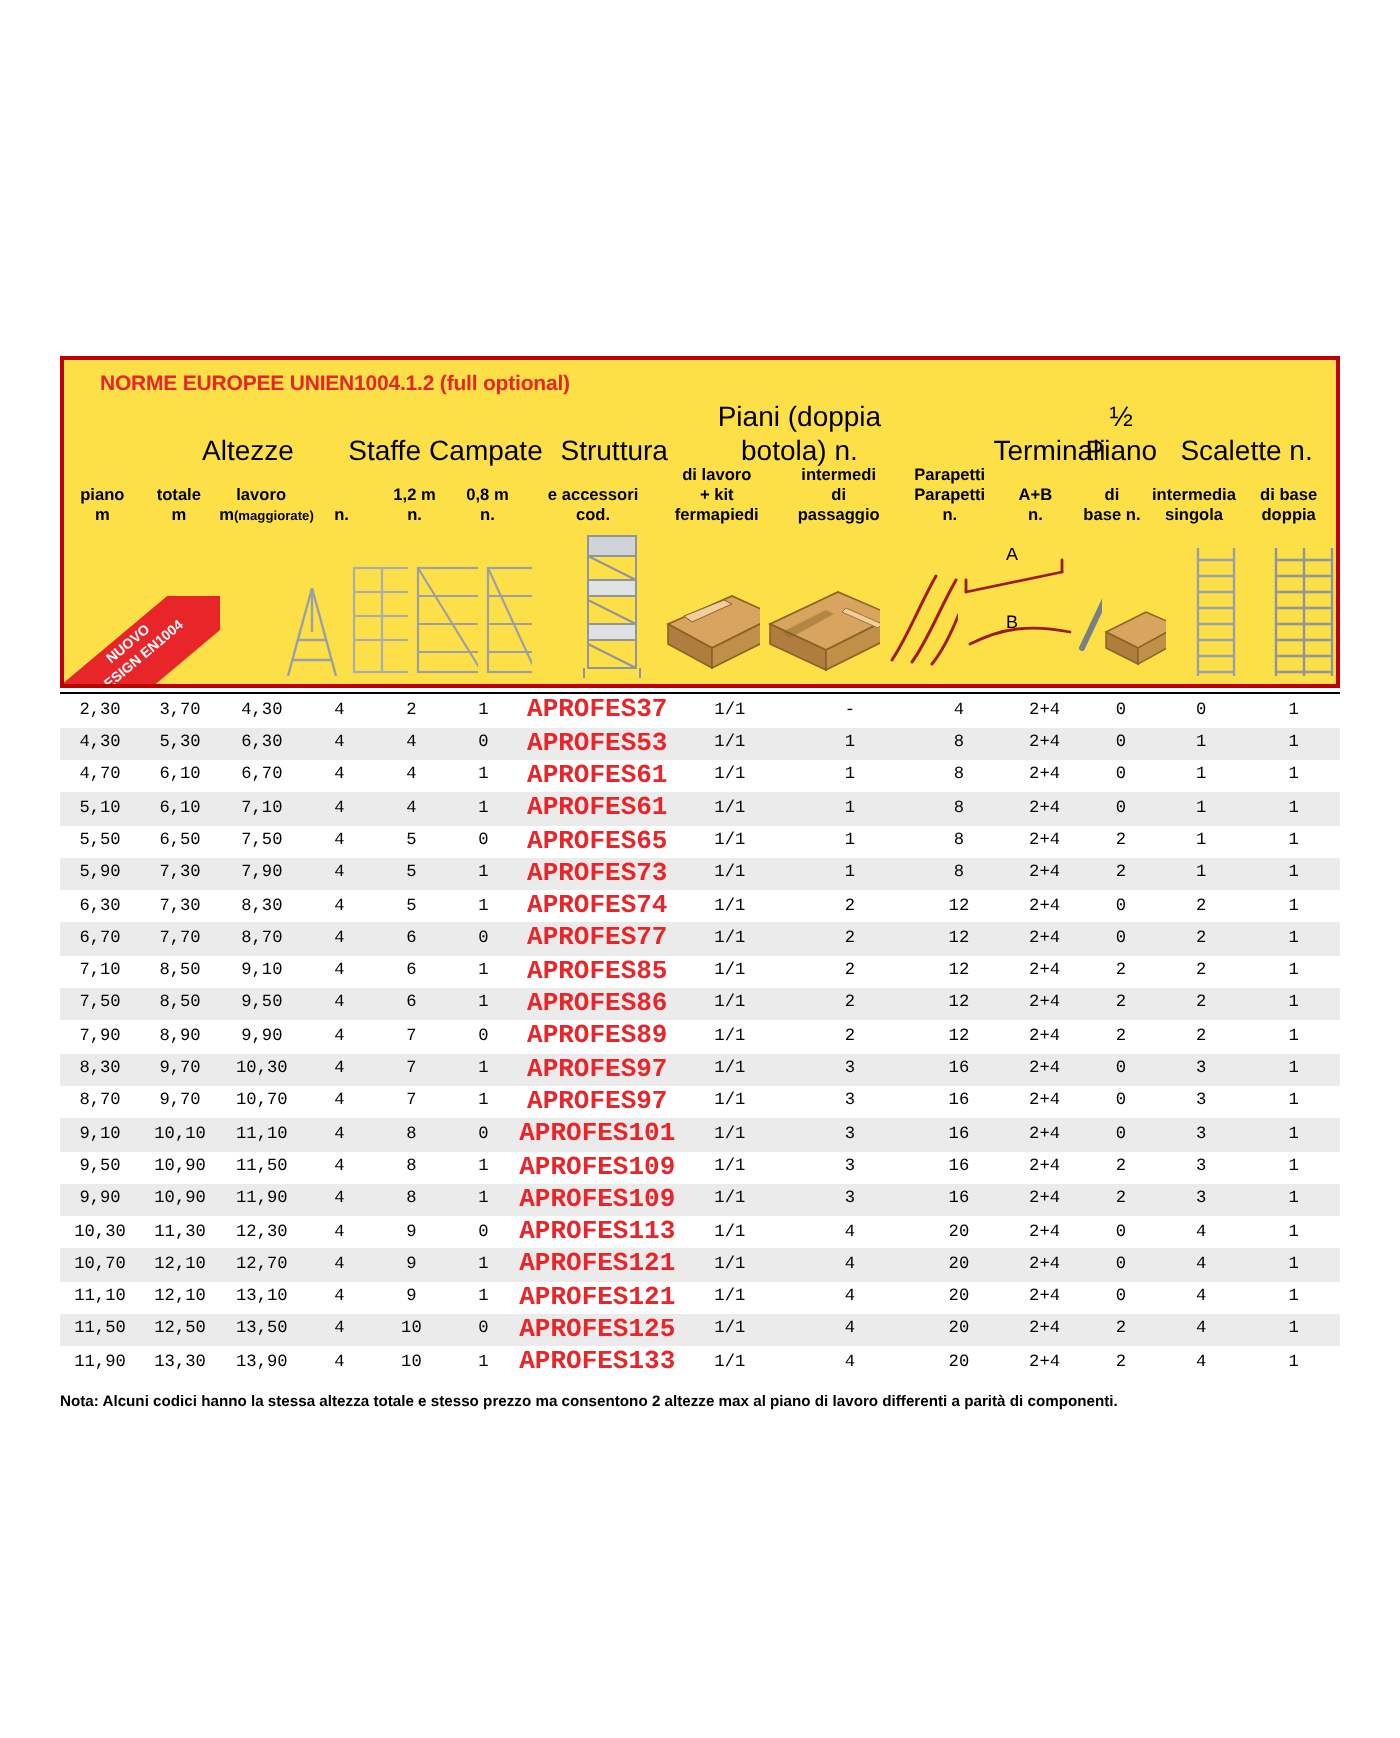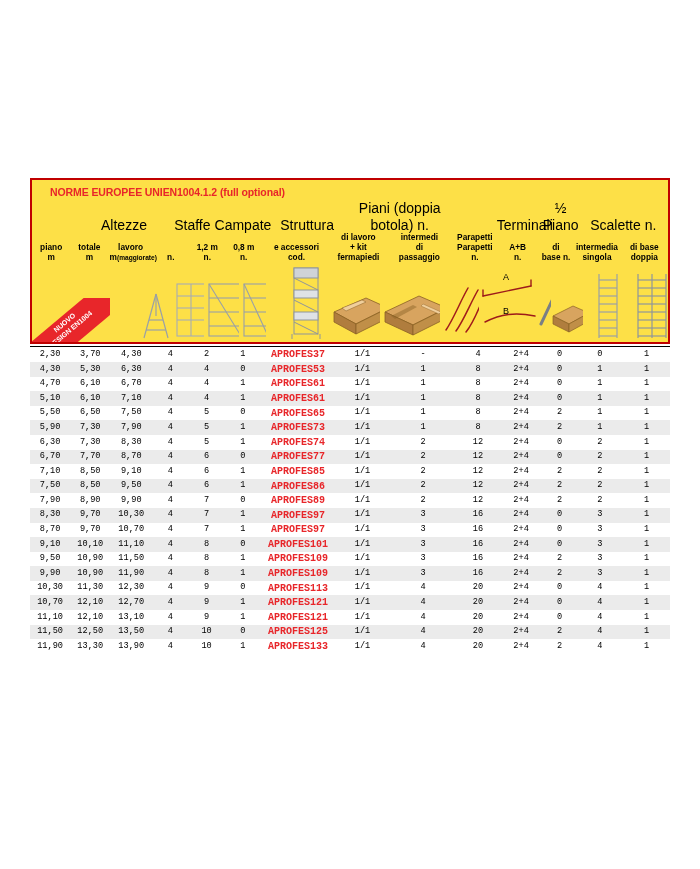--- a/index.html
+++ b/index.html
@@ -112,21 +112,21 @@
     padding: 1px 0 1px 0;
     height: 12.6px;
     line-height: 1.1;
     white-space: nowrap;
   }
   table.data tr.alt td { background: #ebebeb; }
   table.data tr.top-line td { border-top: 1px solid #000; }
   td.code {
     color: #e8262a;
     font-weight: bold;
-    font-size: 10px;
+    font-size: 13px;
   }
   .note {
     font-size: 7.6px;
     font-weight: bold;
     margin-top: 6px;
     width: 640px;
     line-height: 1.2;
   }
 
   
@@ -747,13 +747,14 @@
           <td>4</td>
           <td>20</td>
           <td>2+4</td>
           <td>2</td>
           <td>4</td>
           <td>1</td>
         </tr>
       </tbody>
   </table>
 
+  <div class="note">Nota: Alcuni codici hanno la stessa altezza totale e stesso prezzo ma consentono 2 altezze max al piano di lavoro differenti a parità di componenti.</div>
 </div>
 
 </body></html>

